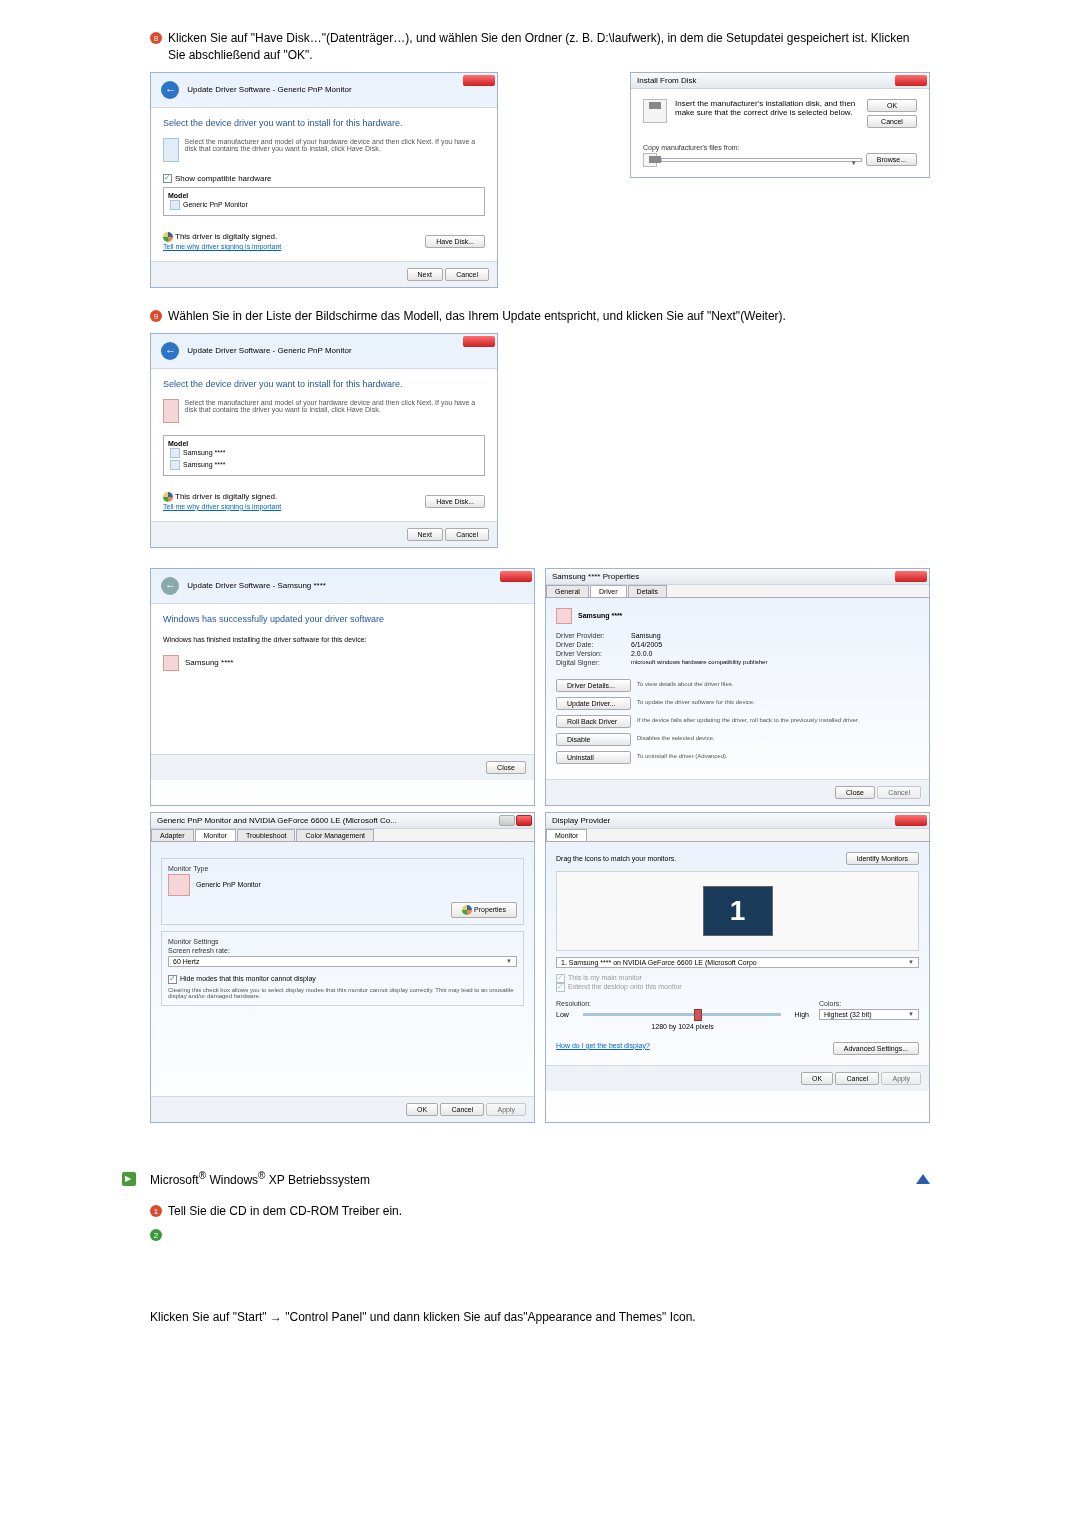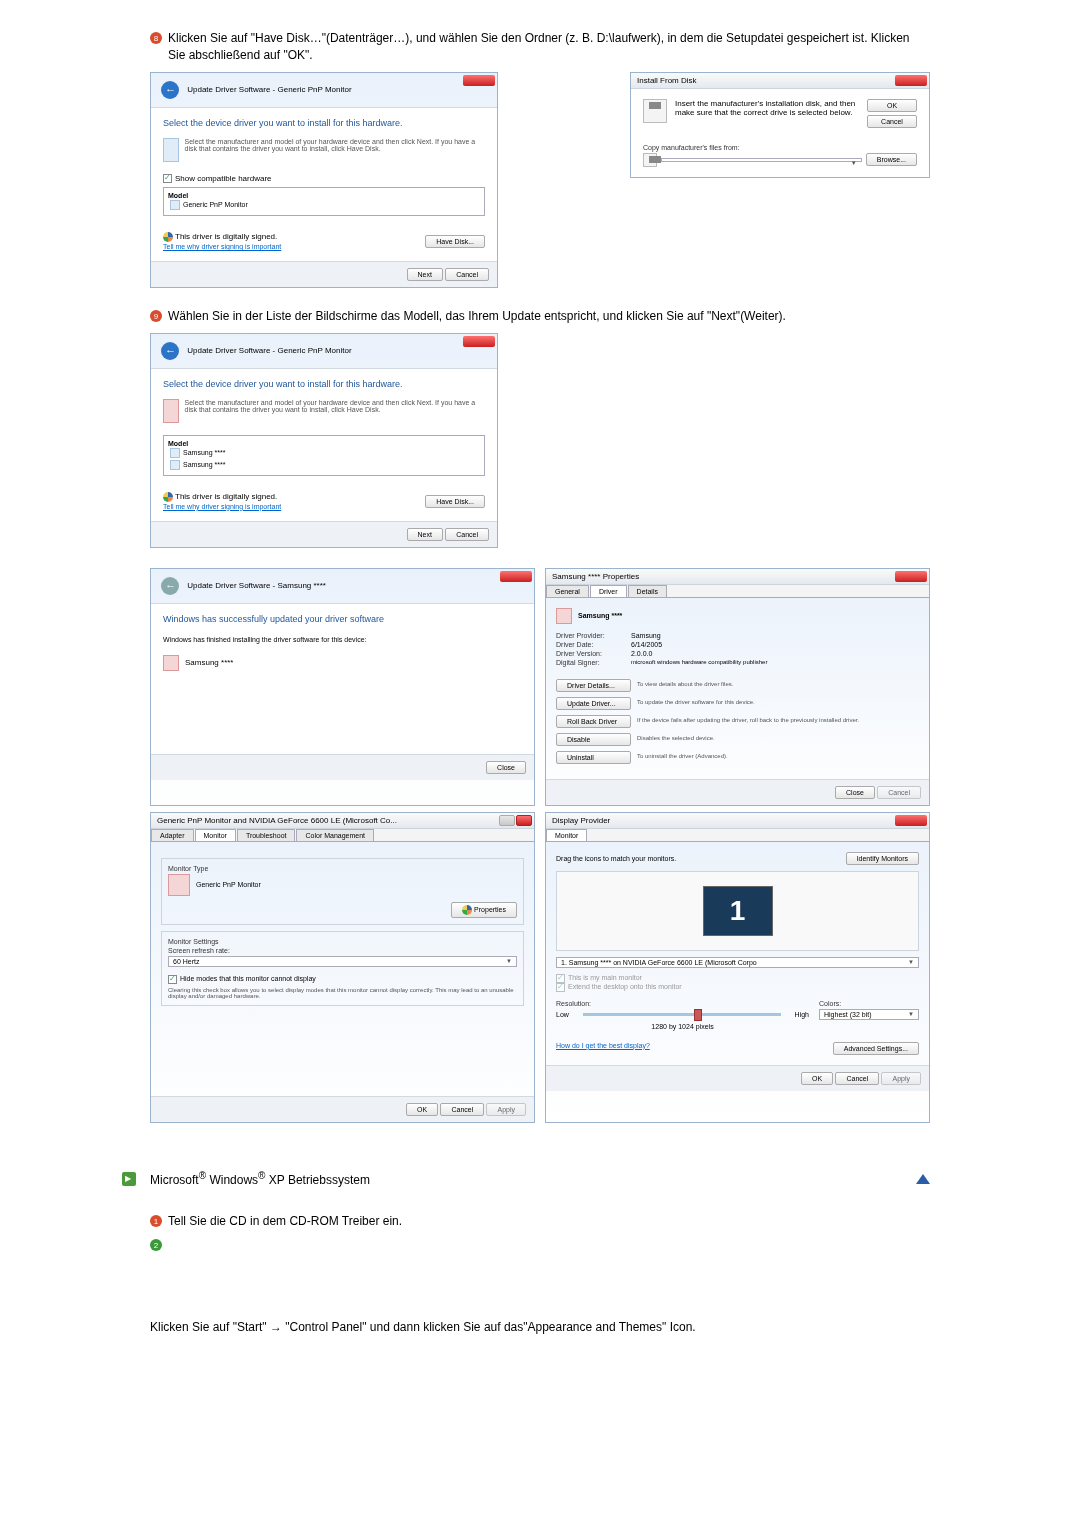--- a/index.html
+++ b/index.html
@@ -334,21 +334,21 @@
       <div class="win-btns-right">
         <span class="win-btn">OK</span>
         <span class="win-btn">Cancel</span>
         <span class="win-btn" style="opacity:0.6">Apply</span>
       </div>
     </div>
   </div>
 
   <div style="height:40px"></div>
 
-  <div style="display:flex; gap:14px; align-items:center; margin-bottom:24px; margin-left:-28px;">
+  <div style="display:flex; gap:14px; align-items:center; margin-bottom:14px; margin-left:-28px;">
     <span class="bullet-green"></span>
     <span class="text">Microsoft<sup>®</sup> Windows<sup>®</sup> XP Betriebssystem</span>
     <svg width="14" height="10">
         <polygon points="7,0 14,10 0,10" fill="#2a5ca8"></polygon>
       </svg>
   </div>
 
   <div class="segment">
     <svg class="bullet" viewBox="0 0 12 12">
         <circle cx="6" cy="6" r="6" fill="#d94c2c"></circle>

